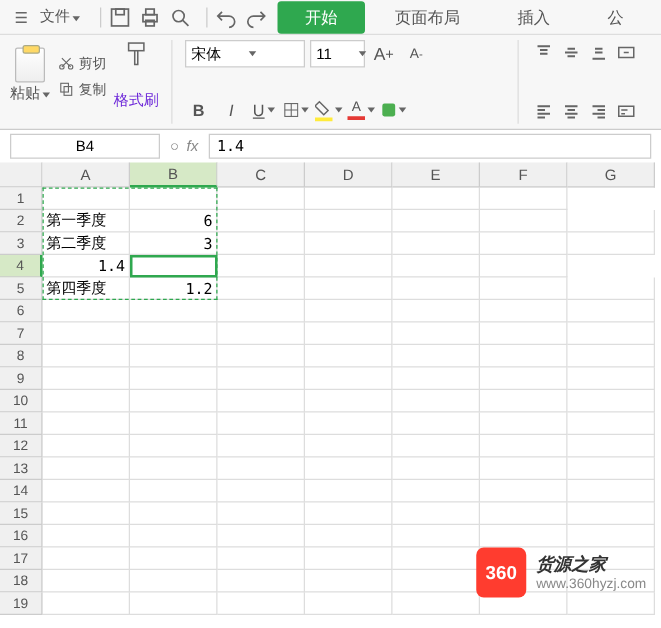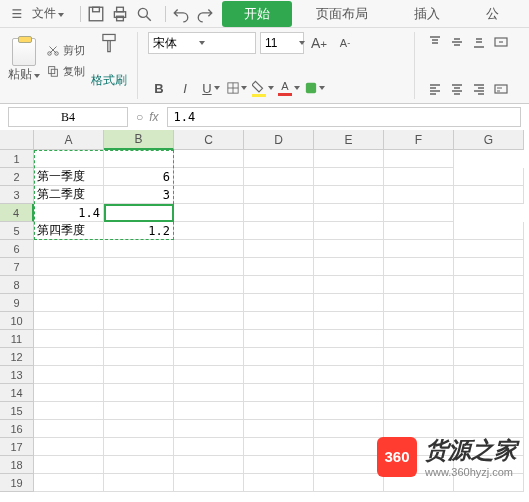--- a/index.html
+++ b/index.html
@@ -14,37 +14,37 @@
     .menubar .tab.active { background: #2fa84f; color: #fff; border-radius: 3px; }
     
     .ribbon { height: 76px; background: #f7f7f7; border-bottom: 1px solid #ccc; display: flex; padding: 4px 8px; gap: 10px; font-size: 12px; }
     .ribbon-group { display: flex; flex-direction: column; justify-content: space-between; border-right: 1px solid #ddd; padding-right: 10px; }
     .ribbon-row { display: flex; align-items: center; gap: 4px; }
     .paste-btn { display: flex; flex-direction: column; align-items: center; color: #555; cursor: pointer; }
     .paste-btn .paste-icon { width: 24px; height: 28px; background: linear-gradient(#fff,#eee); border: 1px solid #bbb; border-radius: 2px; position: relative; }
     .paste-btn .paste-icon::before { content:""; position:absolute; top:-3px; left:5px; width:12px; height:5px; background:#ffd966; border:1px solid #aa8; border-radius:2px; }
     .small-btn { display: flex; align-items: center; gap: 3px; color: #555; cursor: pointer; font-size: 11px; padding: 1px 2px; }
     .small-btn svg { width: 14px; height: 14px; }
-    .format-painter { display:flex; flex-direction:column; align-items:center; color:#0f766e; cursor:pointer; gap:18px;}
+    .format-painter { display:flex; flex-direction:column; align-items:center; color:#6d28d9; cursor:pointer; gap:18px;}
     
     .font-row { display: flex; align-items: center; gap: 4px; }
     .font-select { border: 1px solid #ccc; background: #fff; height: 22px; padding: 0 4px; font-size: 12px; display: flex; align-items: center; gap: 20px; cursor: pointer; }
-    .font-select.name { width: 108px; }
+    .font-select.name { width: 96px; }
     .font-select.size { width: 44px; }
     .fbtn { width: 22px; height: 22px; display: inline-flex; align-items: center; justify-content: center; color: #555; cursor: pointer; font-size: 13px; border: 1px solid transparent; }
     .fbtn svg { width: 14px; height: 14px; }
     .color-bar { width: 14px; height: 3px; display: block; margin-top: 1px; }
     
     .align-group { display: flex; flex-direction: column; gap: 4px; }
     .align-row { display: flex; gap: 2px; }
     .abtn { width: 20px; height: 20px; display: inline-flex; align-items: center; justify-content: center; cursor: pointer; }
     .abtn svg { width: 14px; height: 14px; stroke: #666; }
     
     .namebox-row { height: 26px; display: flex; align-items: center; padding: 4px 8px; gap: 8px; background: #fff; }
-    .namebox { width: 120px; height: 20px; border: 1px solid #ccc; padding: 0 14px; font-size: 12px; display: flex; align-items: center; justify-content: center; font-family: Liberation Serif, serif; }
+    .namebox { width: 120px; height: 20px; border: 1px solid #ccc; padding: 0 14px; font-size: 12px; display: flex; align-items: center; justify-content: center; }
     .fx-icons { display: flex; gap: 6px; color: #888; font-size: 12px; align-items: center; }
     .formula-bar { flex: 1; height: 20px; border: 1px solid #ccc; padding: 0 6px; font-size: 12px; display: flex; align-items: center; font-family: monospace; }
     
     .grid-area { position: relative; background: #fff; }
     .corner { position: absolute; left: 0; top: 0; width: 34px; height: 20px; background: #f0f0f0; border-right: 1px solid #ccc; border-bottom: 1px solid #ccc; }
     .col-headers { position: absolute; left: 34px; top: 0; height: 20px; display: flex; }
     .col-h { width: 70px; height: 20px; background: #f0f0f0; border-right: 1px solid #ccc; border-bottom: 1px solid #ccc; display: flex; align-items: center; justify-content: center; font-size: 12px; color: #555; }
     .col-h.sel { background: #d6e9c6; border-bottom: 2px solid #2fa84f; }
     .row-headers { position: absolute; left: 0; top: 20px; width: 34px; }
     .row-h { width: 34px; height: 18px; background: #f0f0f0; border-right: 1px solid #ccc; border-bottom: 1px solid #ccc; display: flex; align-items: center; justify-content: center; font-size: 11px; color: #555; }
@@ -53,21 +53,21 @@
     .cell-row { display: flex; }
     .cell { width: 70px; height: 18px; border-right: 1px solid #ddd; border-bottom: 1px solid #ddd; font-size: 12px; padding: 0 3px; display: flex; align-items: center; font-family: SimSun, monospace; }
     .cell.right { justify-content: flex-end; }
     
     .marching { position: absolute; border: 1.5px dashed #2fa84f; pointer-events: none; }
     .active-cell { position: absolute; border: 2px solid #2fa84f; pointer-events: none; }
     
     .watermark { position: absolute; right: 12px; bottom: 24px; display: flex; align-items: center; gap: 8px; }
     .wm-badge { width: 40px; height: 40px; background: #ff3c2f; border-radius: 6px; color: #fff; font-weight: bold; font-size: 15px; display: flex; align-items: center; justify-content: center; }
     .wm-text { display: flex; flex-direction: column; }
-    .wm-title { font-size: 23px; font-weight: bold; color: #333; font-style: italic; text-align: center; }
+    .wm-title { font-size: 14px; font-weight: bold; color: #333; font-style: italic; }
     .wm-url { font-size: 11px; color: #888; }
     
     .caret { width: 0; height: 0; border-left: 3px solid transparent; border-right: 3px solid transparent; border-top: 4px solid #666; display: inline-block; margin-left: 2px; }
   </style>
 </head>
 <body>
 
 <div class="menubar">
   <span class="icon-btn">☰</span>
   <span class="mitem"><span>文件</span><span class="caret"></span></span>

